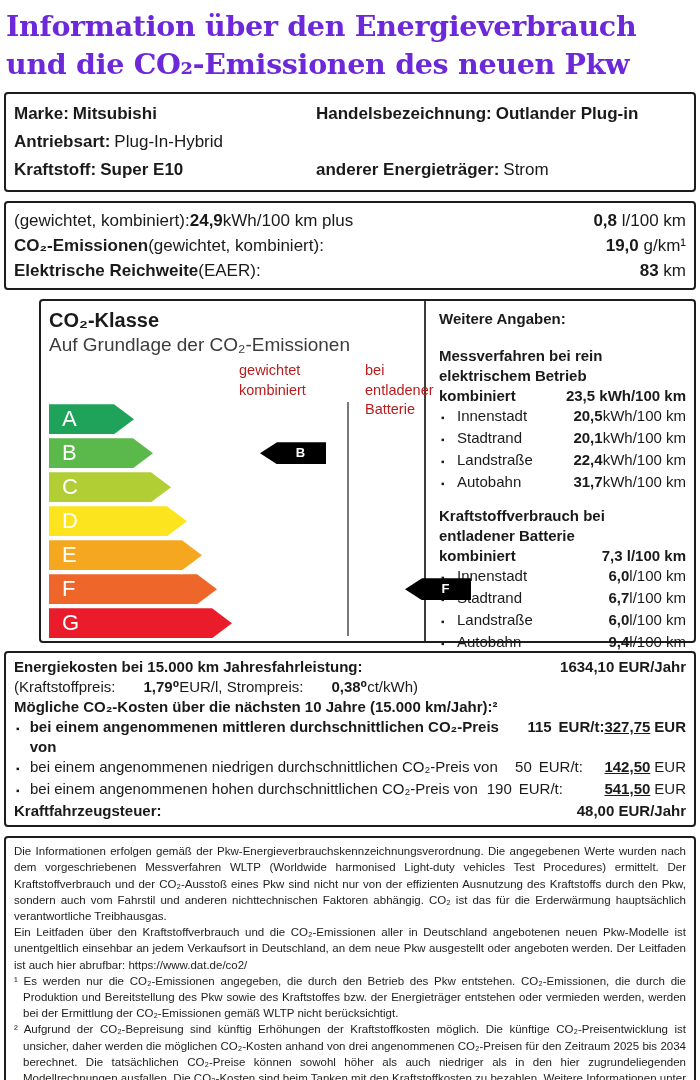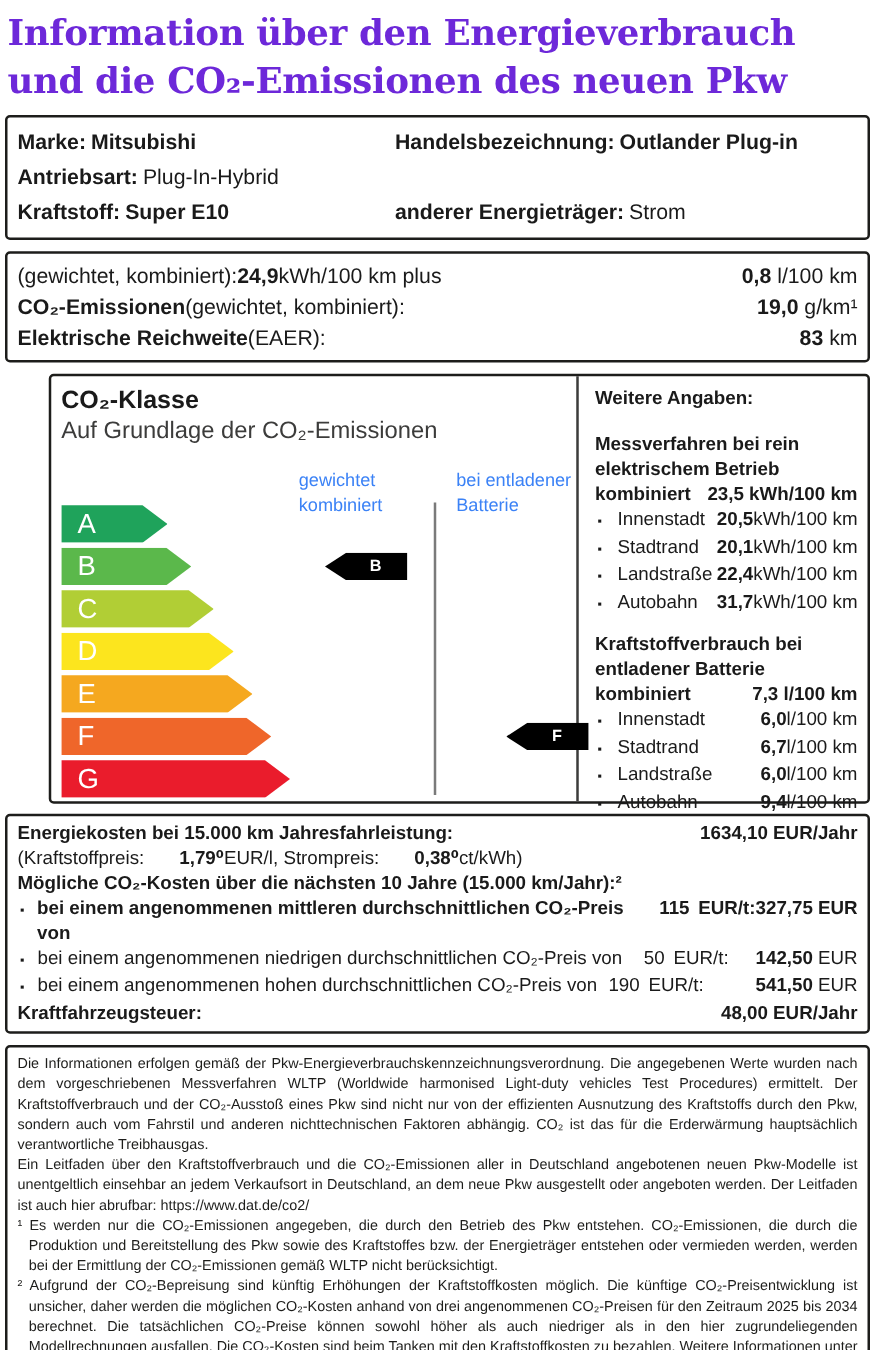--- a/index.html
+++ b/index.html
@@ -31,56 +31,56 @@
   .box-consumption { padding: 5px 8px; font-size: 17px; line-height: 25px; }
   .c-row { display: flex; align-items: baseline; }
   .c-right { margin-left: auto; }
 
   
   .box-co2 { display: flex; height: 344px; margin-bottom: 8px; margin-left: 35px; }
   .co2-left { flex: 1; position: relative; padding: 8px 0 0 8px; }
   .co2-title { font-size: 20px; font-weight: bold; }
   .co2-subtitle { font-size: 19px; color: #3c3c3b; margin-top: 2px; }
   .scale-area { position: relative; margin-top: 4px; height: 282px; }
-  .col-header { position: absolute; top: 16px; font-size: 14.5px; line-height: 1.35; color: #3b82f6; }
+  .col-header { position: absolute; top: 1px; font-size: 14.5px; line-height: 1.35; color: #b91c1c; }
   .col-header.h1 { left: 190px; }
   .col-header.h2 { left: 316px; }
   .col-divider { position: absolute; left: 298px; top: 42px; bottom: 6px; width: 1.5px; background: #7a7a7a; }
   .scale { position: absolute; top: 44px; left: 0; width: 446px; }
   .class-row { position: relative; height: 30px; margin-bottom: 4px; }
   .class-arrow {
     height: 30px; color: #fff; font-size: 22px; line-height: 30px; padding-left: 13px;
     clip-path: polygon(0 0, calc(100% - 20px) 0, 100% 50%, calc(100% - 20px) 100%, 0 100%);
   }
   .class-marker {
     position: absolute; top: 4px; height: 22px; width: 66px; background: #000;
     clip-path: polygon(0 50%, 17px 0, 100% 0, 100% 100%, 17px 100%);
     color: #fff; font-weight: bold; font-size: 13px; line-height: 22px;
     text-align: center; padding-left: 15px;
   }
-  .co2-right { width: 233px; border-left: 2px solid #3c3c3b; padding: 8px 8px 0 13px; font-size: 15px; line-height: 20px; }
+  .co2-right { width: 270px; border-left: 2px solid #3c3c3b; padding: 8px 8px 0 13px; font-size: 15px; line-height: 20px; }
   .wa-title { font-weight: bold; margin-bottom: 17px; }
   .wa-heading { font-weight: bold; }
   .wa-komb { display: flex; font-weight: bold; }
   .wa-komb .val { margin-left: auto; }
   .wa-item { display: flex; align-items: baseline; }
   .wa-bullet { width: 18px; font-size: 10px; padding-left: 2px; }
   .wa-item .num { margin-left: auto; font-weight: bold; }
   .wa-sec2 { margin-top: 12px; }
 
   
   .box-costs { padding: 4px 8px; font-size: 15px; line-height: 20px; }
   .ec-row { display: flex; align-items: baseline; }
   .ec-right { margin-left: auto; font-weight: bold; }
   .price-gap { margin-left: 28px; font-weight: bold; }
   .scenario { display: flex; align-items: baseline; }
   .sc-bullet { width: 16px; font-size: 10px; padding-left: 2px; }
   .sc-price { margin-left: 6px; min-width: 28px; text-align: right; }
   .sc-unit { margin-left: 7px; }
-  .sc-amount { margin-left: auto; font-weight: bold; }
+  .sc-amount { margin-left: auto; font-weight: bold; text-decoration: underline; }
   .sc-currency { margin-left: 4px; }
   .scenario.all-bold span { font-weight: bold; }
 
   
   .box-fine { padding: 5px 8px 4px; font-size: 11.5px; line-height: 16.2px; color: #1d1d1b; text-align: justify; margin-bottom: 7px; }
   .fn { padding-left: 9px; text-indent: -9px; }
 </style>
 </head>
 <body>
 

